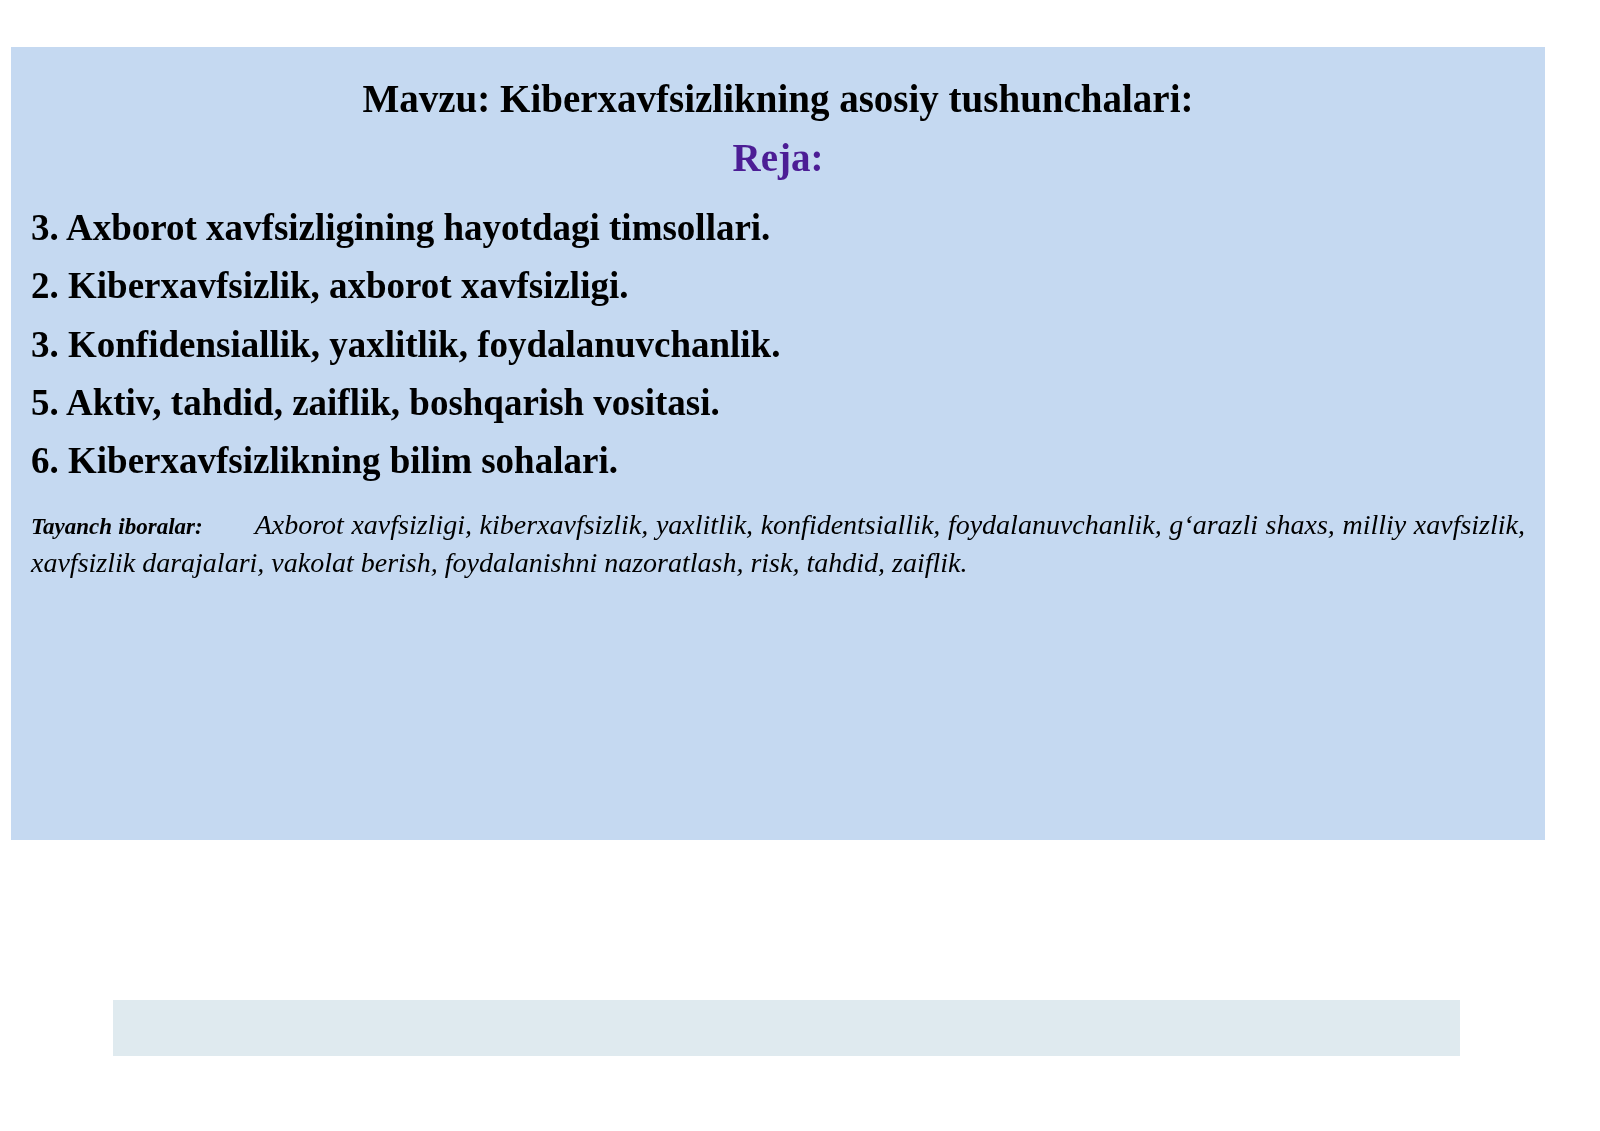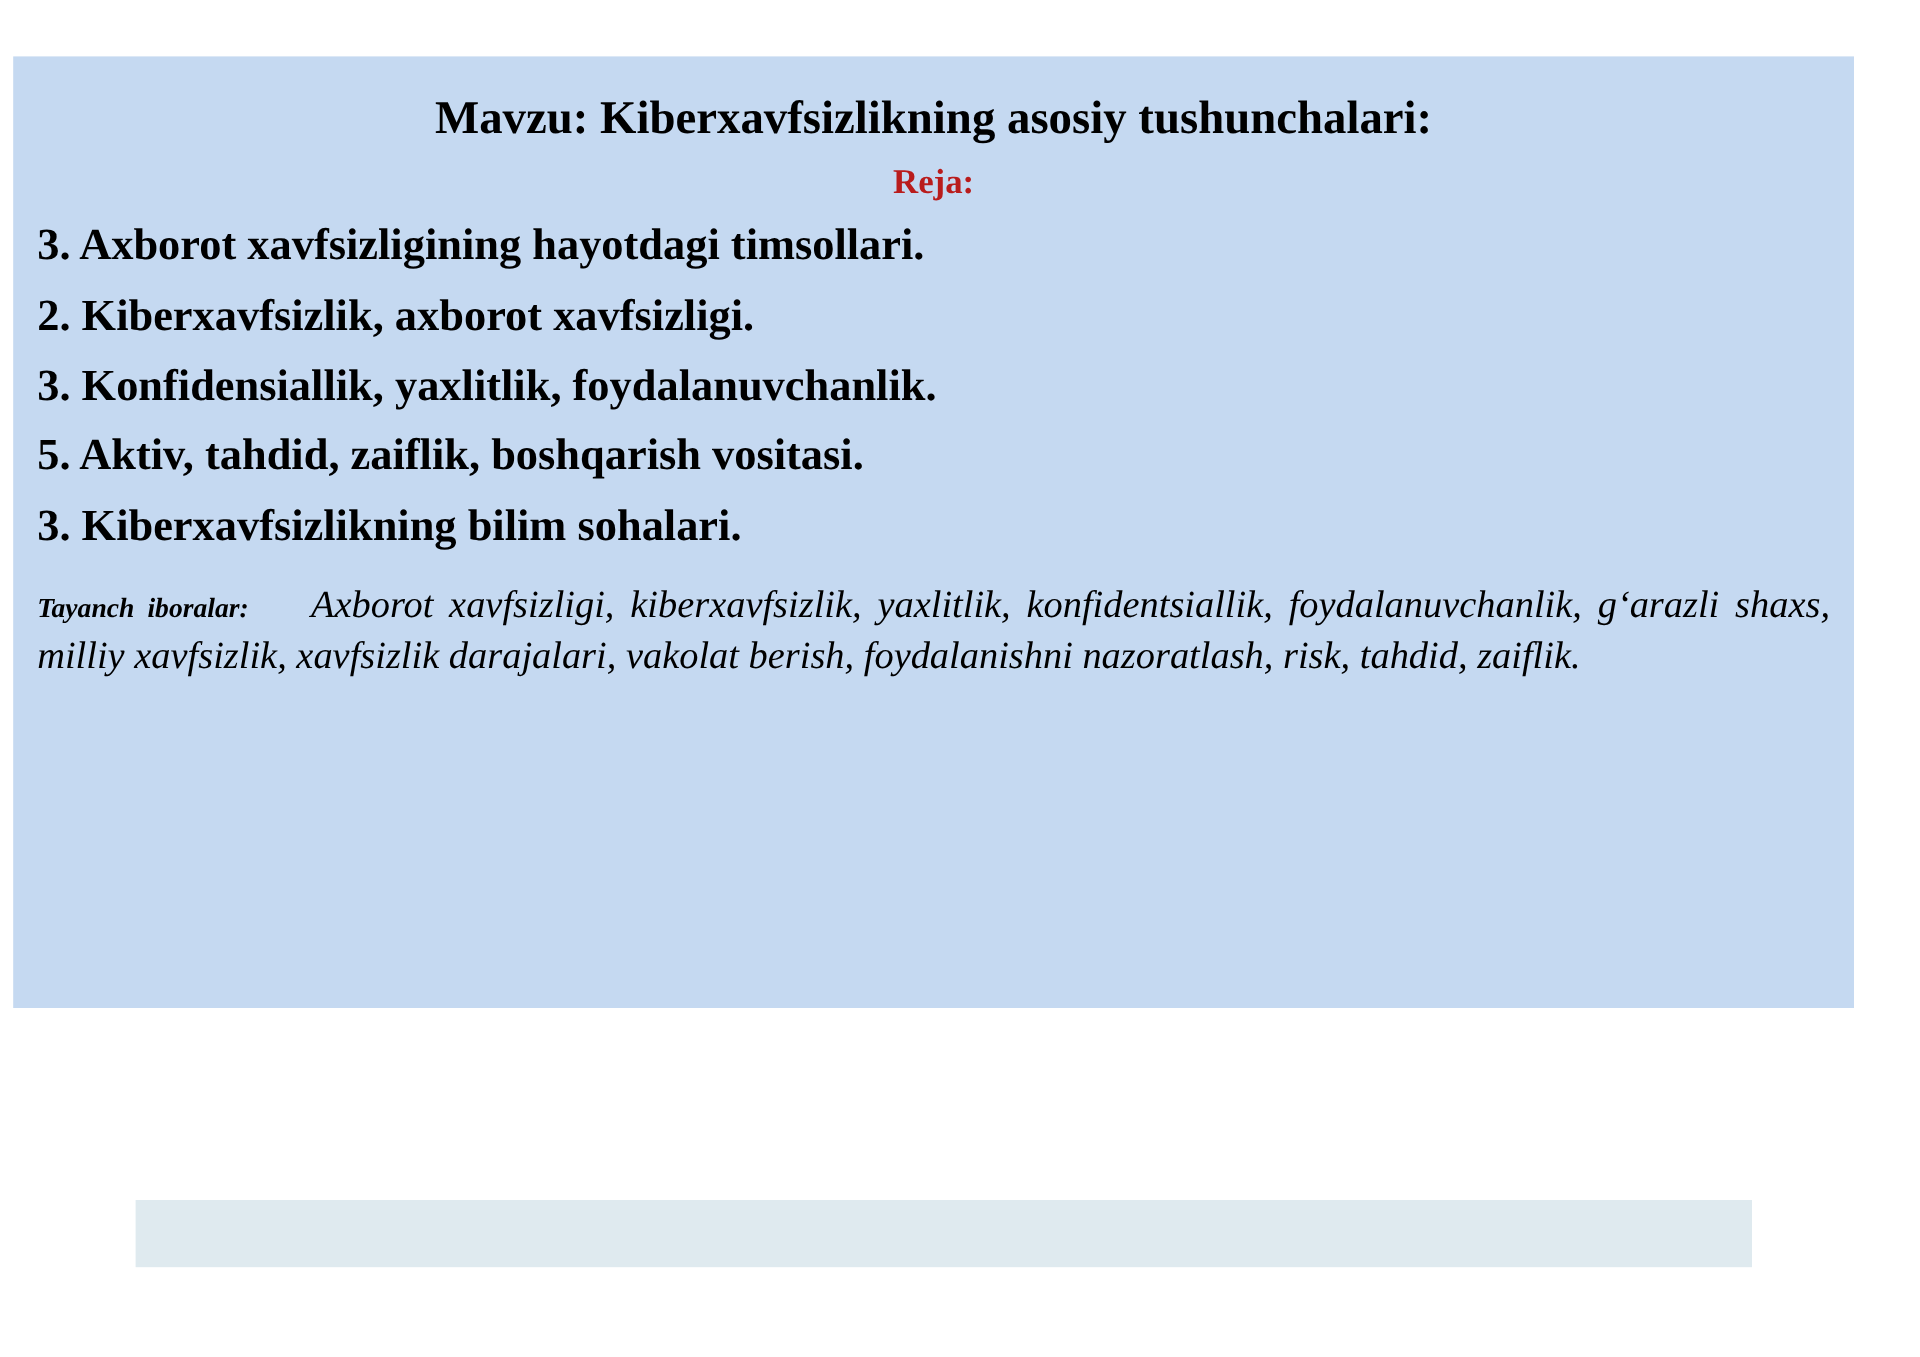--- a/index.html
+++ b/index.html
@@ -31,24 +31,24 @@
     font-weight: bold;
     font-size: 39px;
     line-height: 1.15;
     color: #000000;
     margin: 0 0 4px 0;
   }
 
   .slide-subtitle {
     text-align: center;
     font-weight: bold;
-    font-size: 29px;
+    font-size: 39px;
     line-height: 1.25;
-    color: #b91c1c;
-    margin: 12px 0 6px 0;
+    color: #4c1d95;
+    margin: 12px 0 16px 0;
   }
 
   .plan-list {
     list-style: none;
     margin: 0;
     padding: 0;
   }
 
   .plan-item {
     font-weight: bold;
@@ -65,21 +65,21 @@
     text-align: justify;
     color: #000000;
   }
   .keywords-label {
     font-weight: bold;
     font-style: italic;
     font-size: 23px;
   }
   .keywords-body {
     font-style: italic;
-    font-size: 32px;
+    font-size: 28px;
   }
   .kw-spacer {
     display: inline-block;
     width: 52px;
   }
 
   .footer-bar {
     position: absolute;
     left: 113px;
     top: 1000px;
@@ -95,21 +95,21 @@
 
   <h1 class="slide-title">Mavzu: Kiberxavfsizlikning asosiy tushunchalari:</h1>
 
   <h2 class="slide-subtitle">Reja:</h2>
 
   <ul class="plan-list">
     <li class="plan-item">3. Axborot xavfsizligining hayotdagi timsollari.</li>
     <li class="plan-item">2. Kiberxavfsizlik, axborot xavfsizligi.</li>
     <li class="plan-item">3. Konfidensiallik, yaxlitlik, foydalanuvchanlik.</li>
     <li class="plan-item">5. Aktiv, tahdid, zaiflik, boshqarish vositasi.</li>
-    <li class="plan-item">3. Kiberxavfsizlikning bilim sohalari.</li>
+    <li class="plan-item">6. Kiberxavfsizlikning bilim sohalari.</li>
   </ul>
 
   <p class="keywords">
     <span class="keywords-label">Tayanch iboralar:</span><span class="kw-spacer"></span><span class="keywords-body">Axborot xavfsizligi, kiberxavfsizlik, yaxlitlik, konfidentsiallik, foydalanuvchanlik, g‘arazli shaxs, milliy xavfsizlik, xavfsizlik darajalari, vakolat berish, foydalanishni nazoratlash, risk, tahdid, zaiflik.</span>
   </p>
 
 </div>
 
 <div class="footer-bar"></div>
 

